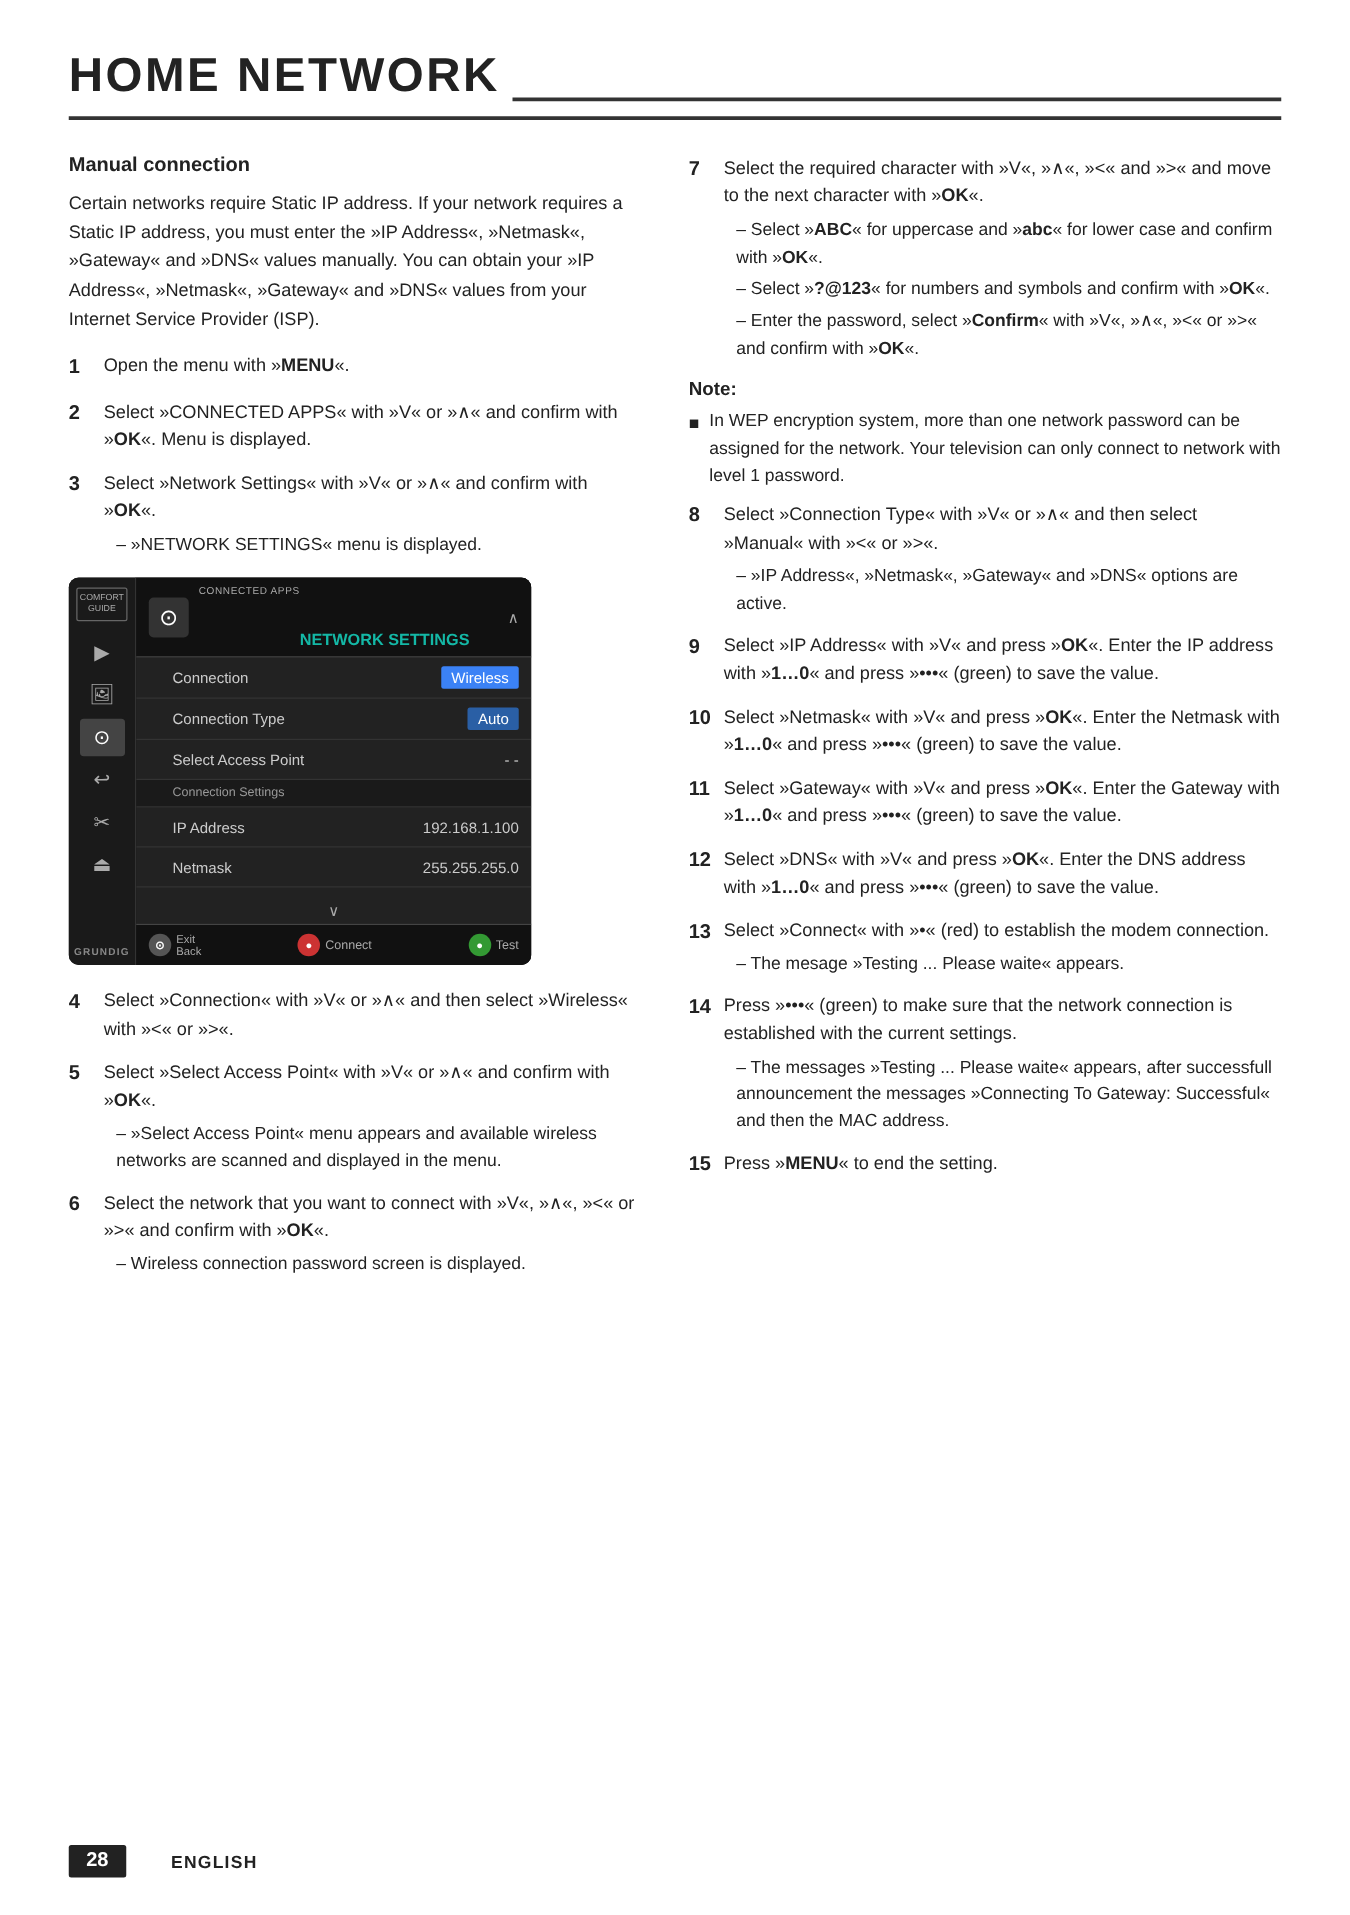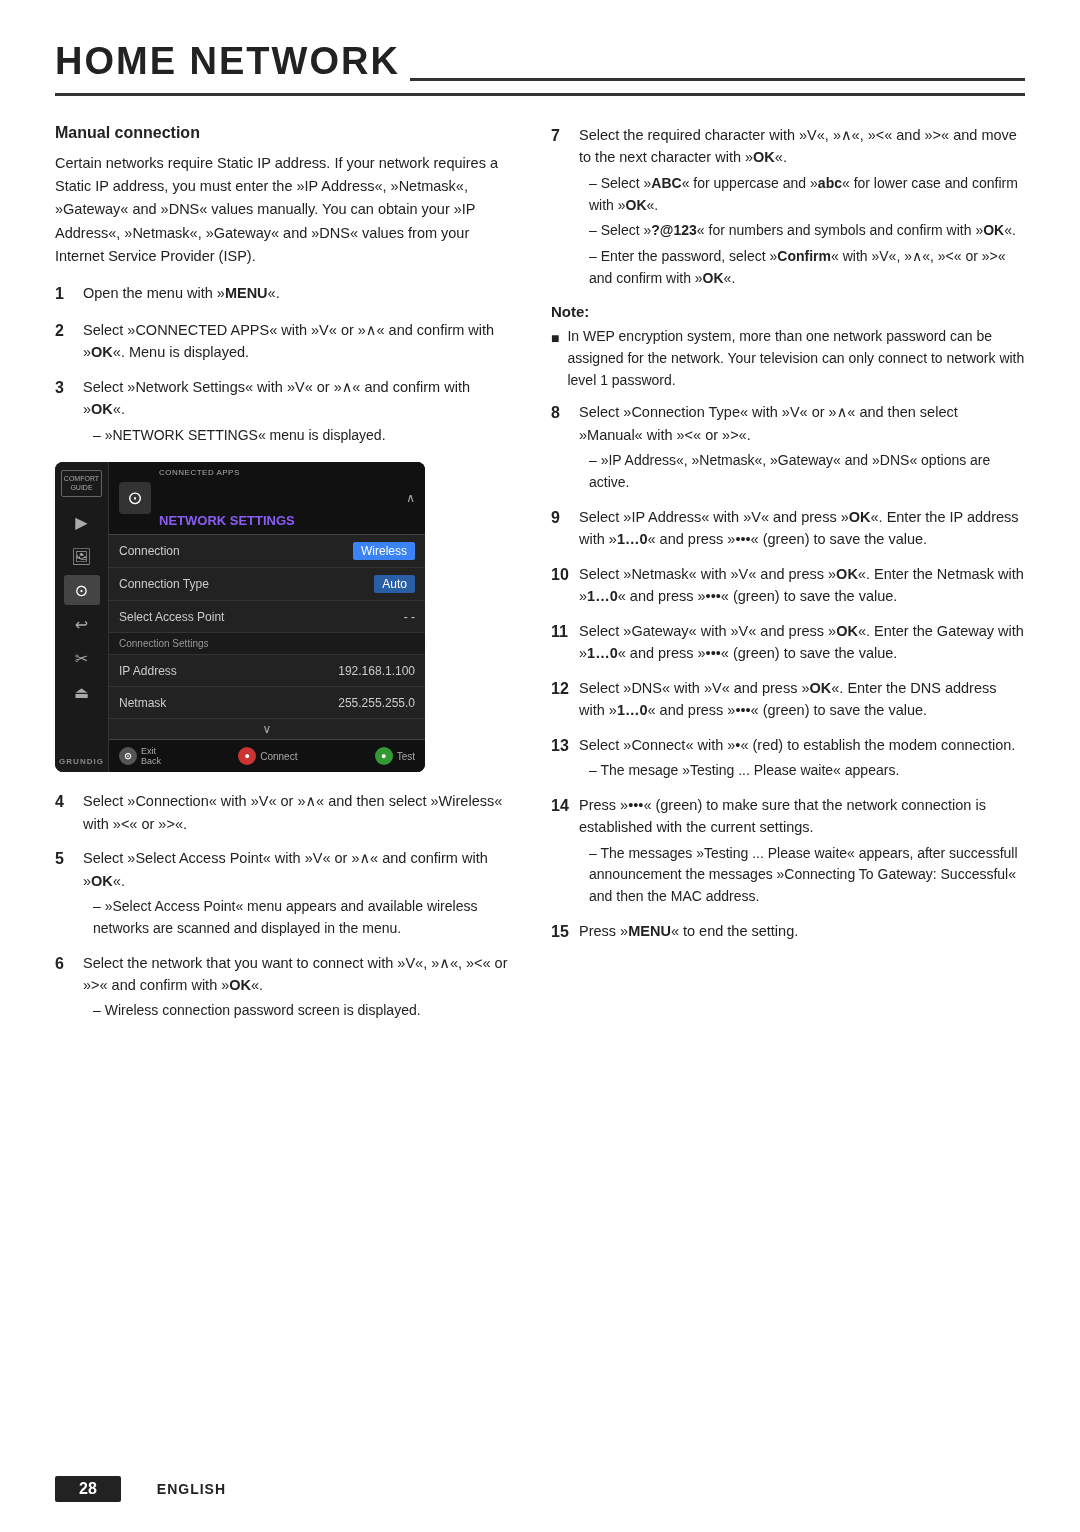--- a/index.html
+++ b/index.html
@@ -194,34 +194,33 @@
       border-radius: 4px;
       display: flex;
       align-items: center;
       justify-content: center;
       font-size: 18px;
       color: #fff;
     }
 
     .ns-title-area {
       display: flex;
-      flex-direction: column;
     }
 
     .ns-connected-label {
       font-size: 8px;
       color: #aaa;
       letter-spacing: 0.5px;
       text-transform: uppercase;
     }
 
     .ns-title-text {
       font-size: 13px;
       font-weight: 700;
-      color: #8b5cf6;
+      color: #14b8a6;
       margin-top: 36px;
     }
 
     .ns-scroll-up {
       margin-left: auto;
       color: #aaa;
       font-size: 12px;
     }
 
     .ns-rows {
@@ -240,20 +239,21 @@
 
     .ns-row.section-label {
       background: #1a1a1a;
       padding: 4px 10px;
       min-height: 22px;
     }
 
     .ns-row-label {
       font-size: 12px;
       color: #ccc;
+      margin-left: 19px;
     }
 
     .ns-row.section-label .ns-row-label {
       font-size: 10px;
       color: #999;
     }
 
     .ns-row-value {
       font-size: 12px;
       color: #ccc;
@@ -341,21 +341,21 @@
       right: 55px;
       display: flex;
       align-items: center;
     }
 
     .footer-page-num {
       background: #222;
       color: #fff;
       font-weight: 700;
       font-size: 16px;
-      padding: 4px 24px;
+      padding: 4px 14px;
       border-radius: 2px;
       margin-right: 12px;
     }
 
     .footer-label {
       font-weight: 700;
       font-size: 14px;
       letter-spacing: 1px;
       text-transform: uppercase;
       padding-left: 24px;

